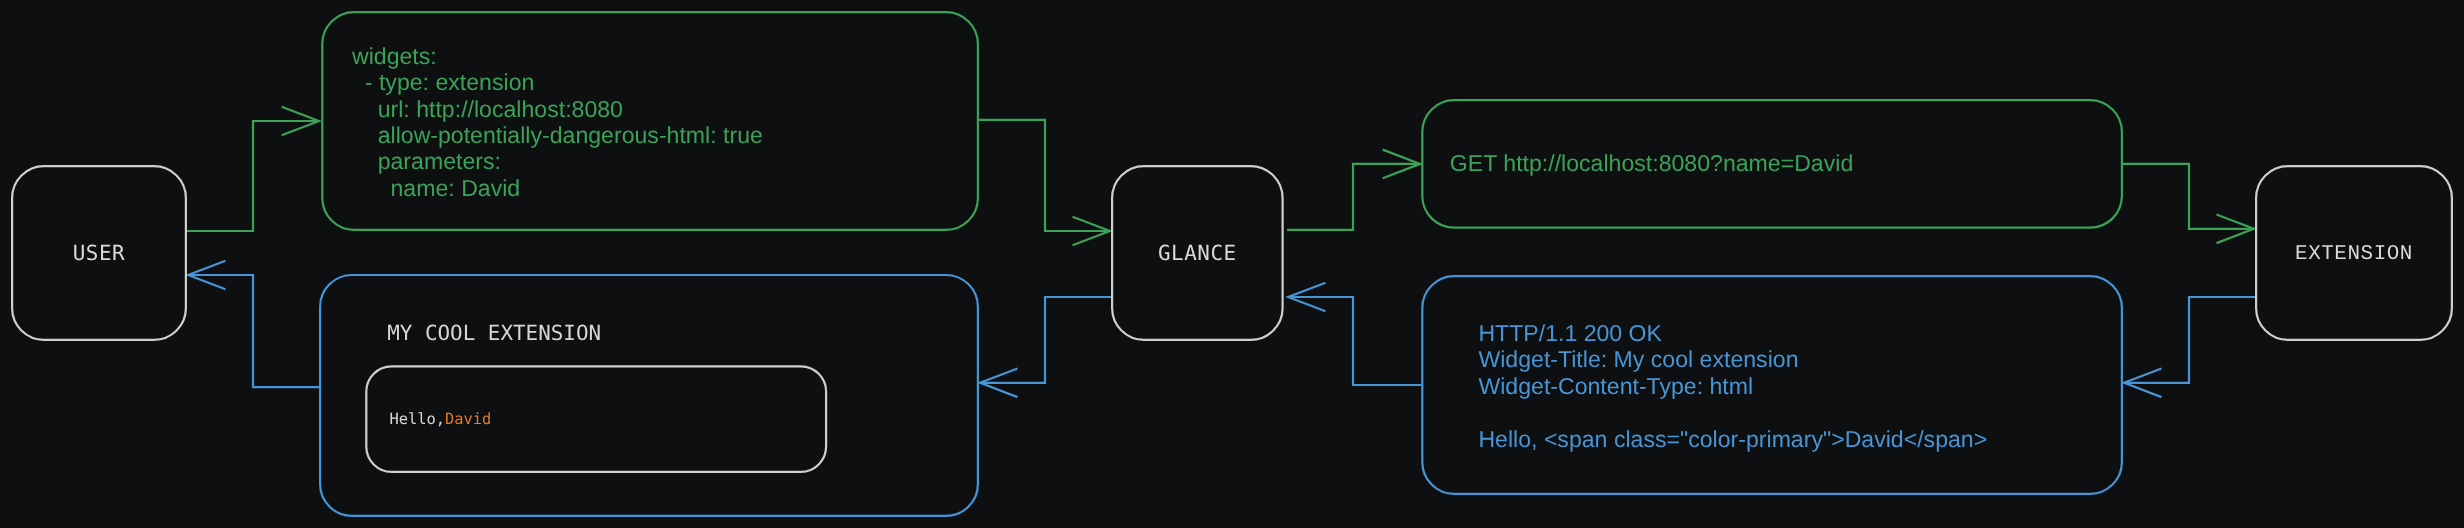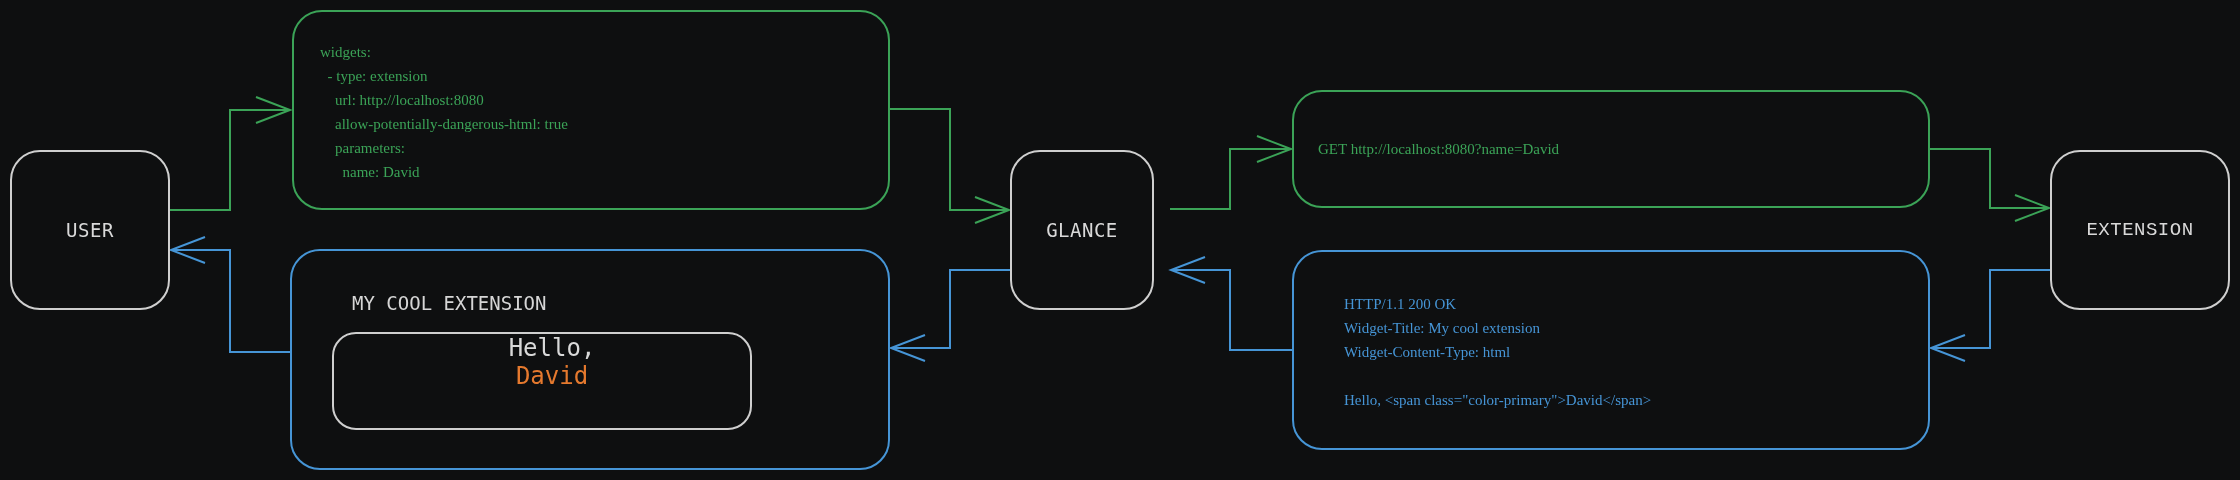--- a/index.html
+++ b/index.html
@@ -29,34 +29,34 @@
     box-sizing: border-box;
     display: flex;
     align-items: center;
     justify-content: center;
     color: #d9d9d9;
     font-size: 19px;
     letter-spacing: 0.5px;
     background: #0e0f10;
   }
   .node-user      { left: 10px;   top: 150px; width: 160px; height: 160px; }
-  .node-glance    { left: 1010px; top: 150px; width: 144px; height: 160px; }
+  .node-glance    { left: 1010px; top: 150px; width: 157px; height: 160px; }
   .node-extension { left: 2050px; top: 150px; width: 180px; height: 160px; font-family: Liberation Mono, monospace; }
 
   .codebox {
     position: absolute;
     box-sizing: border-box;
     border: 2px solid;
     border-radius: 30px;
     background: #0e0f10;
   }
   .codebox pre {
     margin: 0;
-    font-family: Liberation Serif, serif;
-    font-size: 15px;
+    font-family: Liberation Sans, sans-serif;
+    font-size: 21px;
     line-height: 24px;
     white-space: pre;
   }
   .box-config {
     left: 292px; top: 10px; width: 598px; height: 200px;
     border-color: #3ba357;
     padding: 28px 0 0 26px;
   }
   .box-config pre { color: #3ba357; }
   .box-request {
@@ -88,23 +88,22 @@
   .inner-widget {
     position: absolute;
     left: 40px; top: 81px;
     width: 420px; height: 98px;
     box-sizing: border-box;
     border: 2px solid #cfcfcf;
     border-radius: 24px;
     display: flex;
     align-items: center;
     padding-left: 20px;
-    font-size: 24px;
+    font-size: 14px;
     color: #d9d9d9;
-    flex-direction: column;
   }
   .inner-widget .name { color: #e5792e; }
 
   .wire-green { stroke: #3ba357; }
   .wire-blue  { stroke: #4695d6; }
   .wires path {
     fill: none;
     stroke-width: 2;
     stroke-linejoin: miter;
     stroke-linecap: butt;

